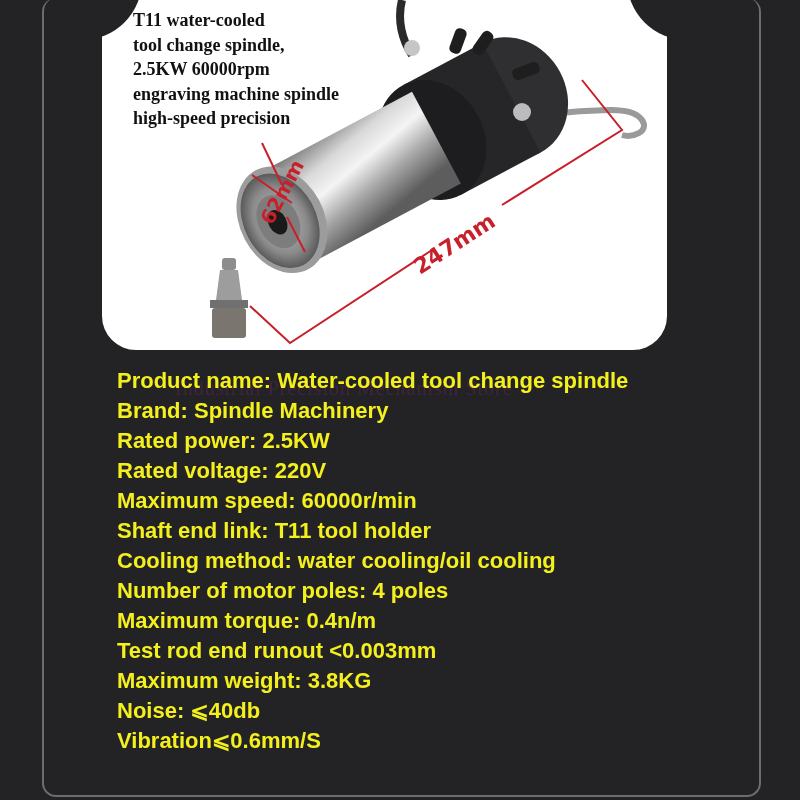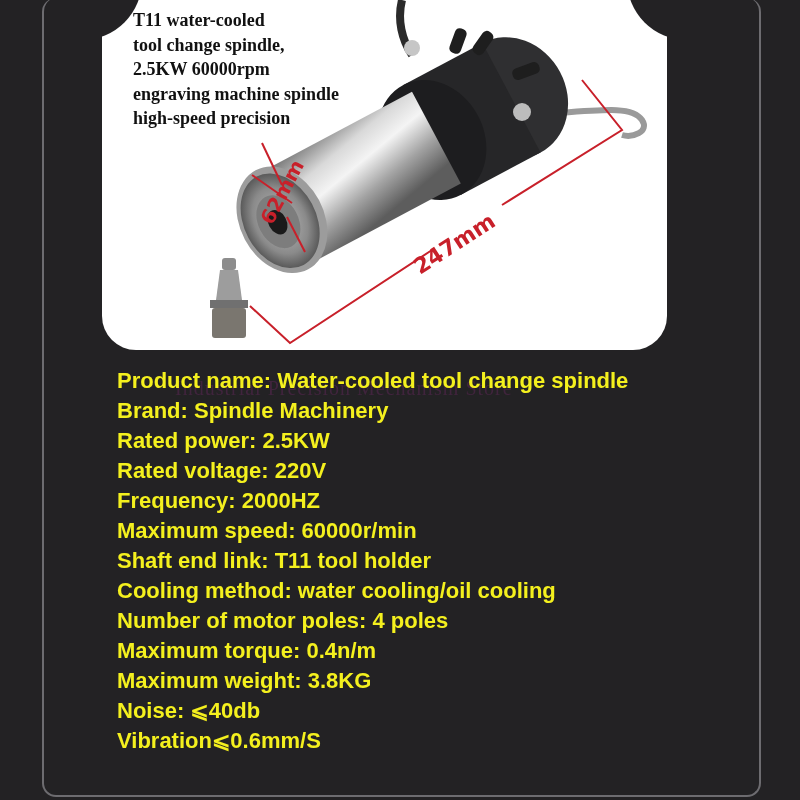--- a/index.html
+++ b/index.html
@@ -122,22 +122,22 @@
   <div>high-speed precision</div>
 </div>
 
 <div class="watermark">Industrial Precision Mechanism Store</div>
 
 <div class="specs">
   <div class="row">Product name: Water-cooled tool change spindle</div>
   <div class="row">Brand: Spindle Machinery</div>
   <div class="row">Rated power: 2.5KW</div>
   <div class="row">Rated voltage: 220V</div>
-  <div class="row">Frequency: 2000HZ</div>
   <div class="row">Maximum speed: 60000r/min</div>
   <div class="row">Shaft end link: T11 tool holder</div>
   <div class="row">Cooling method: water cooling/oil cooling</div>
   <div class="row">Number of motor poles: 4 poles</div>
   <div class="row">Maximum torque: 0.4n/m</div>
+  <div class="row">Test rod end runout &lt;0.003mm</div>
   <div class="row">Maximum weight: 3.8KG</div>
   <div class="row">Noise: ⩽40db</div>
   <div class="row">Vibration⩽0.6mm/S</div>
 </div>
 
 </body></html>

